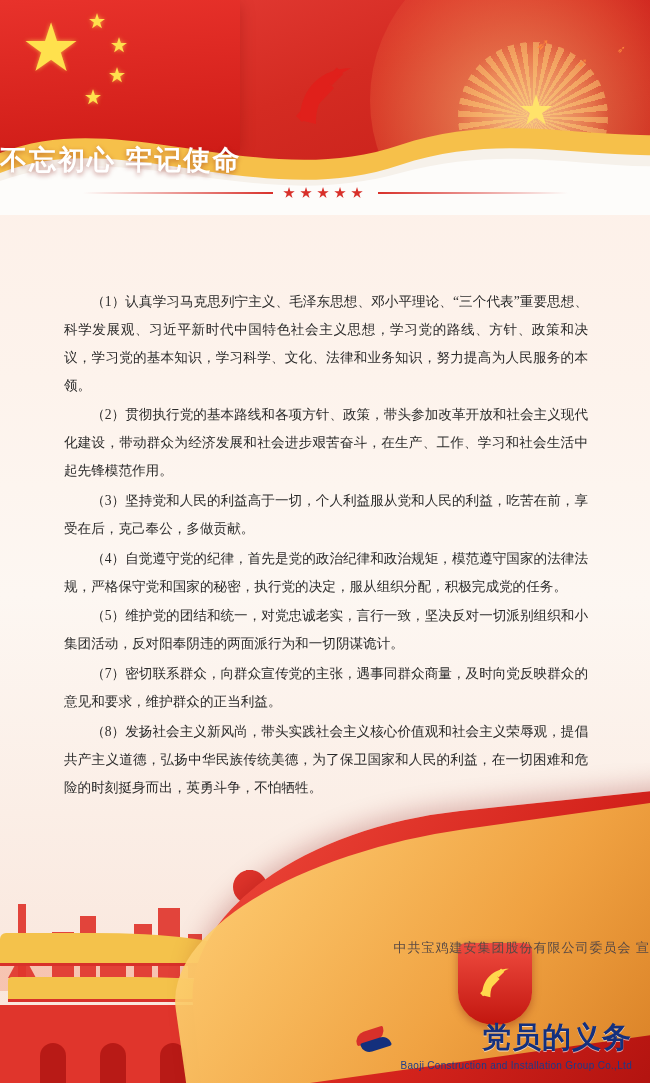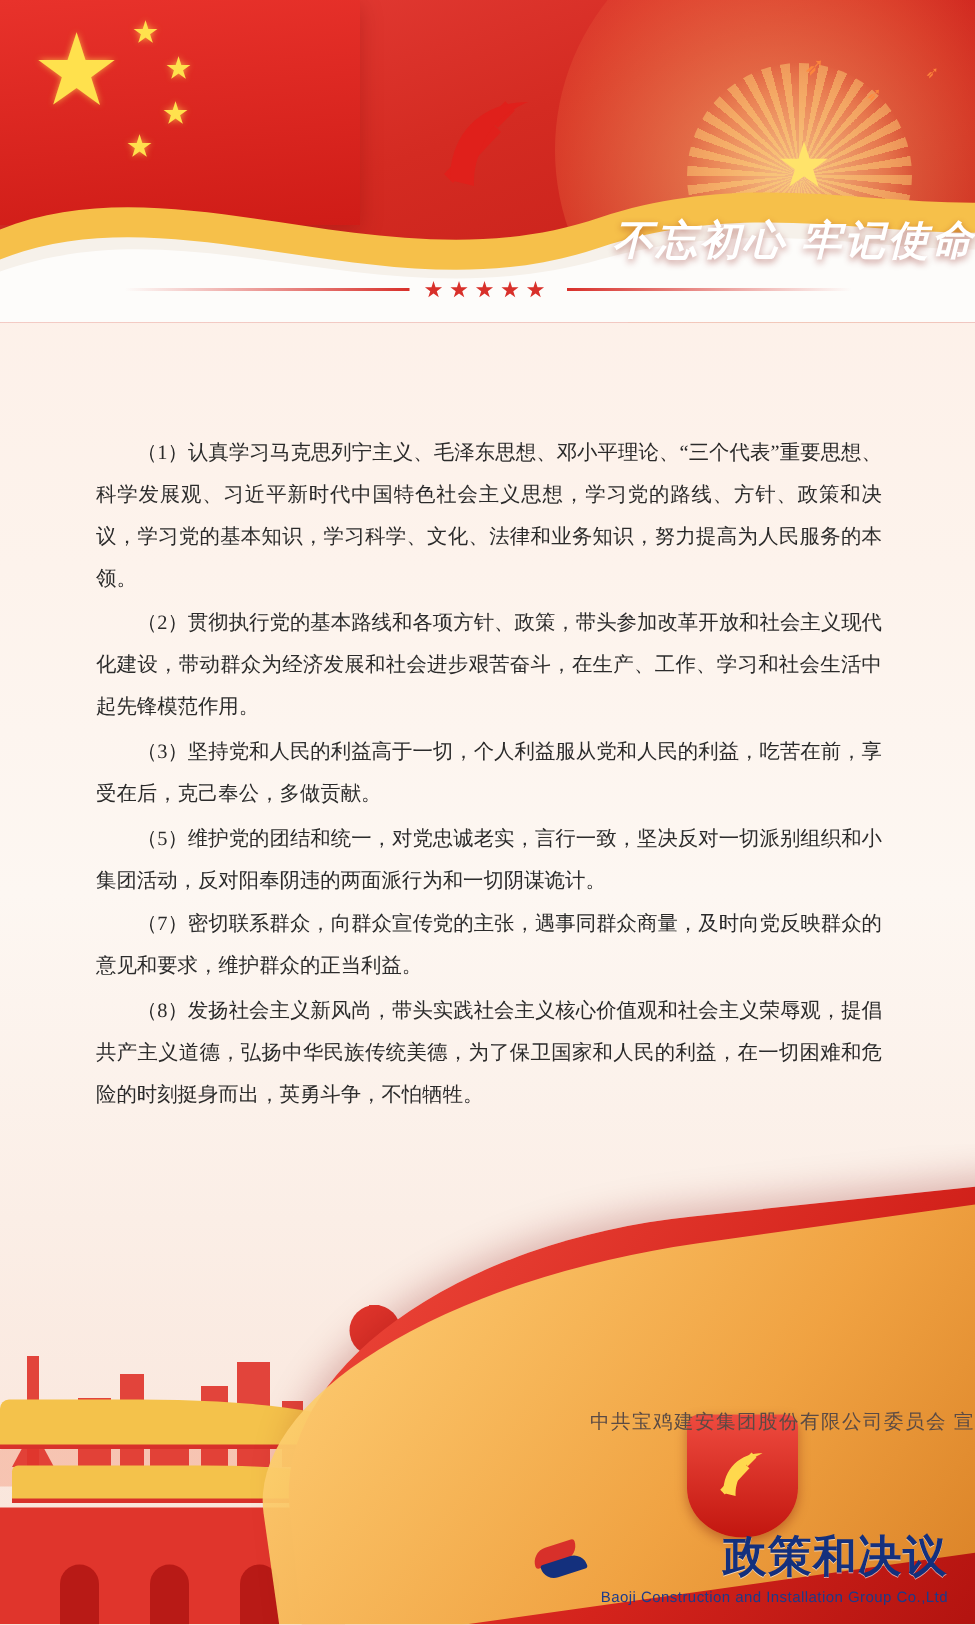--- a/index.html
+++ b/index.html
@@ -99,27 +99,26 @@
     position: absolute;
     left: 50%; top: 62px;
     transform: translateX(-50%);
     width: 86px; height: 72px;
   }
 
   
   .slogan {
     position: absolute;
     top: 142px; left: 0; right: 0;
-    text-align: right;
+    text-align: left;
     font-size: 27px;
     font-weight: bold;
     letter-spacing: 2px;
     color: #fff;
     text-shadow: 0 2px 5px rgba(130,10,0,.45);
-    font-style: italic;
   }
   .divider {
     position: absolute;
     top: 186px; left: 0; right: 0;
     display: flex;
     align-items: center;
     justify-content: center;
     gap: 10px;
   }
   .divider .line {
@@ -381,20 +380,21 @@
     <span class="line"></span>
     <span class="stars">★★★★★</span>
     <span class="line right"></span>
   </div>
 
 
   <div class="content" id="content">
       <p>（1）认真学习马克思列宁主义、毛泽东思想、邓小平理论、“三个代表”重要思想、科学发展观、习近平新时代中国特色社会主义思想，学习党的路线、方针、政策和决议，学习党的基本知识，学习科学、文化、法律和业务知识，努力提高为人民服务的本领。</p>
       <p>（2）贯彻执行党的基本路线和各项方针、政策，带头参加改革开放和社会主义现代化建设，带动群众为经济发展和社会进步艰苦奋斗，在生产、工作、学习和社会生活中起先锋模范作用。</p>
       <p>（3）坚持党和人民的利益高于一切，个人利益服从党和人民的利益，吃苦在前，享受在后，克己奉公，多做贡献。</p>
+      <p>（4）自觉遵守党的纪律，首先是党的政治纪律和政治规矩，模范遵守国家的法律法规，严格保守党和国家的秘密，执行党的决定，服从组织分配，积极完成党的任务。</p>
       <p>（5）维护党的团结和统一，对党忠诚老实，言行一致，坚决反对一切派别组织和小集团活动，反对阳奉阴违的两面派行为和一切阴谋诡计。</p>
       <p>（7）密切联系群众，向群众宣传党的主张，遇事同群众商量，及时向党反映群众的意见和要求，维护群众的正当利益。</p>
       <p>（8）发扬社会主义新风尚，带头实践社会主义核心价值观和社会主义荣辱观，提倡共产主义道德，弘扬中华民族传统美德，为了保卫国家和人民的利益，在一切困难和危险的时刻挺身而出，英勇斗争，不怕牺牲。</p>
     </div>
 
   <div class="bottom">
     <div class="mountains"></div>
 
     <div class="skyline">
       <div class="bld" style="left:18px;bottom:10px;width:8px;height:74px;"></div>
@@ -442,17 +442,17 @@
     </div>
   </div>
 
   <div class="credit">中共宝鸡建安集团股份有限公司委员会 宣</div>
 
   <div class="logo-block">
     <div class="logo-mark">
       <span class="swoosh-red"></span>
       <span class="swoosh-blue"></span>
     </div>
-    <div class="logo-cn">政策和决议</div>
+    <div class="logo-cn">党员的义务</div>
     <div class="logo-en">Baoji Construction and Installation Group Co.,Ltd</div>
   </div>
 
 </div>
 
 </body></html>

